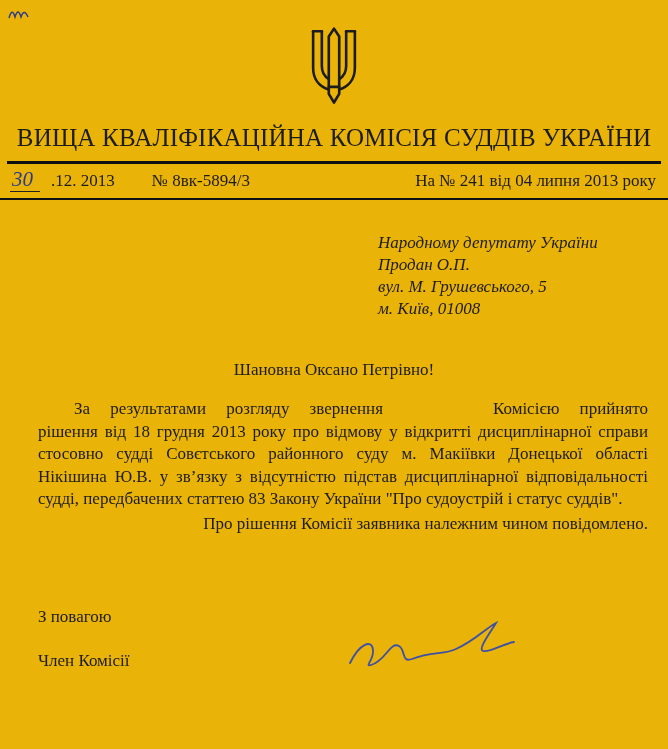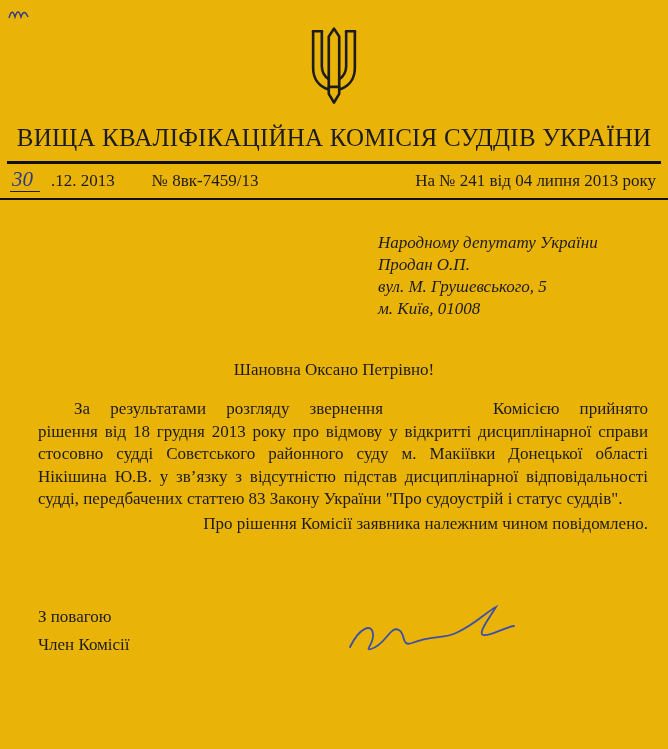--- a/index.html
+++ b/index.html
@@ -82,21 +82,21 @@
 
   .signoff {
     margin: 72px 38px 0 38px;
     font-size: 17px;
   }
   .signoff-row {
     position: relative;
     display: flex;
     justify-content: space-between;
     align-items: baseline;
-    margin-top: 8px;
+    margin-top: 24px;
   }
   .signature-scribble {
     position: absolute;
     left: 300px;
     top: -32px;
     pointer-events: none;
   }
 </style>
 </head>
 <body>
@@ -121,21 +121,21 @@
       </g>
     </svg>
     <div class="org-name">ВИЩА КВАЛІФІКАЦІЙНА КОМІСІЯ СУДДІВ УКРАЇНИ</div>
   </div>
 
   <div class="rule-thick"></div>
 
   <div class="ref-row">
     <span class="handwritten-day" style="color: rgb(43, 58, 140);">30</span>
     <span class="ref-date">.12. 2013</span>
-    <span class="ref-number">№ 8вк-7459/13</span>
+    <span class="ref-number">№ 8вк-5894/3</span>
     <span class="incoming-ref">На № 241 від 04 липня 2013 року</span>
   </div>
 
   <div class="rule-thin"></div>
 
   <div class="recipient">
     <div>Народному депутату України</div>
     <div>Продан О.П.</div>
     <div>вул. М. Грушевського, 5</div>
     <div>м. Київ, 01008</div>

